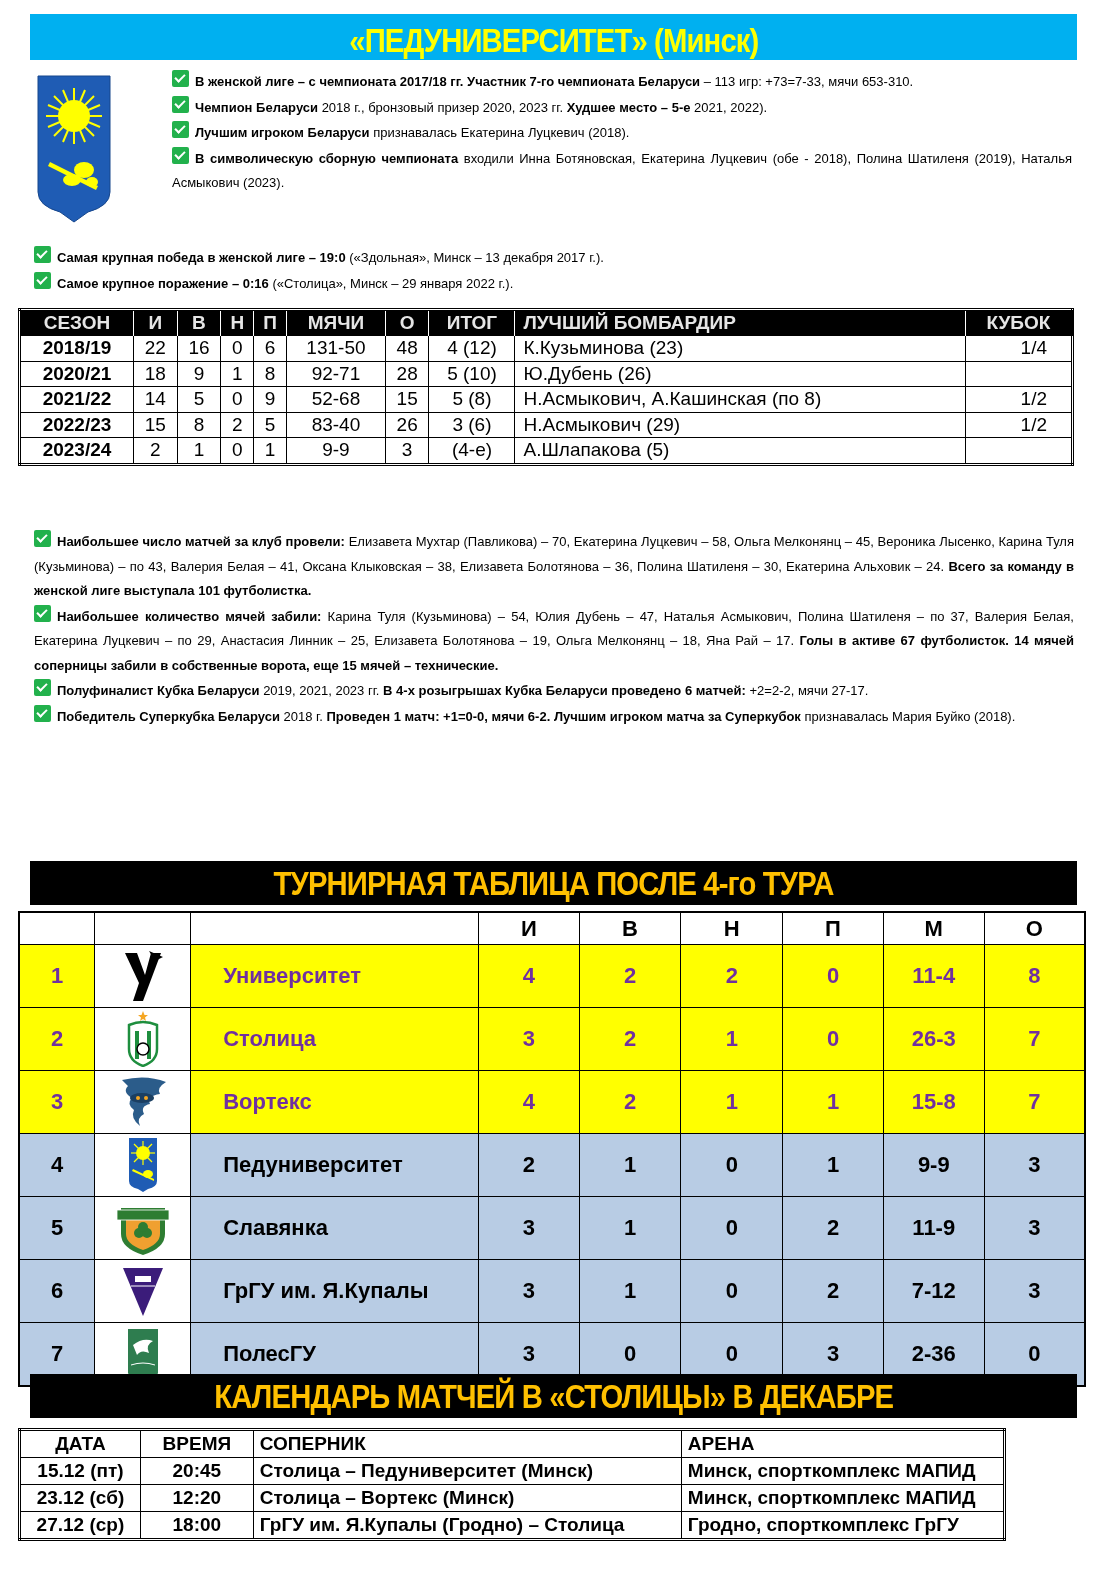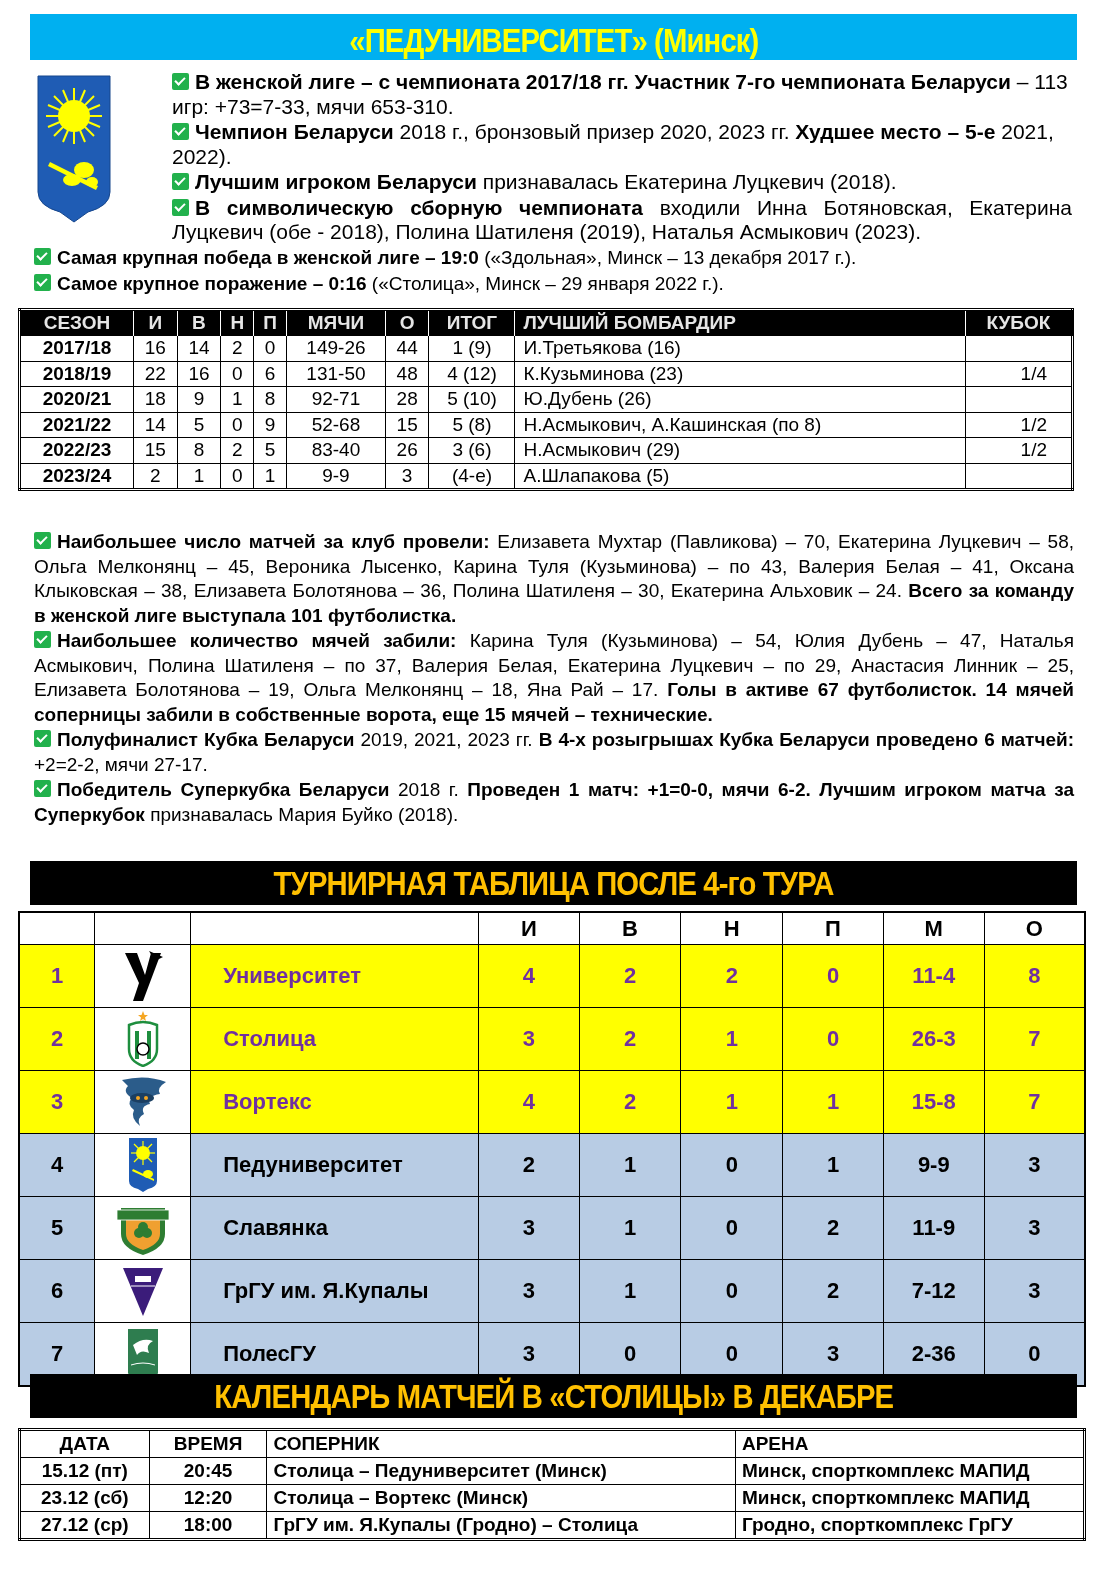--- a/index.html
+++ b/index.html
@@ -1,42 +1,42 @@
 <!DOCTYPE html>
 <html><head>
 <meta charset="utf-8">
 <style>
   html,body{margin:0;padding:0;background:#fff;}
   body{width:1109px;height:1575px;position:relative;font-family:"Liberation Sans",sans-serif;color:#000;overflow:hidden;}
   .title-bar{position:absolute;left:30px;top:14px;width:1047px;height:46px;background:#00b0f0;display:flex;align-items:flex-end;justify-content:center;}
   .title-bar span{color:#ffff00;font-weight:bold;font-size:34px;letter-spacing:-1px;transform:scaleX(0.86);white-space:nowrap;}
   .crest{position:absolute;left:36px;top:74px;width:76px;height:150px;}
-  .bullets-top{position:absolute;left:172px;top:70px;width:900px;font-size:21px;line-height:24.5px;}
-  .bullets-full{position:absolute;left:34px;width:1040px;font-size:19px;line-height:24.5px;text-align:justify;}
+  .bullets-top{position:absolute;left:172px;top:70px;width:900px;font-size:13px;line-height:24.5px;}
+  .bullets-full{position:absolute;left:34px;width:1040px;font-size:13px;line-height:24.5px;text-align:justify;}
   .para{margin:0 0 1px 0;}
   .chk{display:inline-block;width:17px;height:17px;background:#22b14c;border-radius:2px;vertical-align:-1px;margin-right:6px;position:relative;}
   .chk::after{content:"";position:absolute;left:5px;top:2px;width:4px;height:8px;border:solid #fff;border-width:0 2.5px 2.5px 0;transform:rotate(45deg);}
   b{font-weight:bold;}
   .season-table{position:absolute;left:18px;top:308px;width:1056px;border-collapse:collapse;font-size:19px;border:3px double #000;}
   .season-table th{background:#000;color:#e5e5e5;font-weight:bold;height:24px;padding:0 4px;border-right:1px solid #fff;}
   .season-table td{height:24.5px;padding:0 4px;border:1px solid #000;text-align:center;}
   .season-table td.season{font-weight:bold;}
   .season-table td.scorer,.season-table th.scorer{text-align:left;padding-left:8px;}
   .season-table td.cup{text-align:right;padding-right:24px;}
   .section-bar{position:absolute;left:30px;width:1047px;height:44px;background:#000;display:flex;align-items:center;justify-content:center;}
   .section-bar span{color:#ffc000;font-weight:bold;font-size:34px;letter-spacing:-1px;transform:scaleX(0.86);white-space:nowrap;}
   .standings{position:absolute;left:18px;top:911px;width:1068px;border-collapse:collapse;font-size:22px;font-weight:bold;border:2px solid #000;}
   .standings th{background:#fff;height:29px;border:1px solid #000;text-align:center;font-size:22px;}
   .standings td{height:60px;border:1px solid #000;text-align:center;}
   .standings tr.top td{background:#ffff00;color:#7030a0;}
   .standings tr.rest td{background:#b8cce4;color:#000;}
   .standings td.logo{background:#fff !important;}
   .standings td.team{text-align:left;padding-left:32px;}
   .logo svg{display:block;margin:auto;}
-  .calendar{position:absolute;left:18px;top:1428px;width:1068px;border-collapse:collapse;font-size:19px;font-weight:bold;border:3px double #000;}
+  .calendar{position:absolute;left:18px;top:1428px;width:988px;border-collapse:collapse;font-size:19px;font-weight:bold;border:3px double #000;}
   .calendar th,.calendar td{height:26px;border:1px solid #000;padding:0 6px;}
   .calendar th{text-align:center;}
   .calendar th.left,.calendar td.left{text-align:left;margin-left:48px;}
   .calendar td.center{text-align:center;}
 </style>
 </head>
 <body>
 
 <div class="title-bar">
   <span>«ПЕДУНИВЕРСИТЕТ» (Минск)</span>
@@ -86,32 +86,20 @@
       <th>Н</th>
       <th>П</th>
       <th>МЯЧИ</th>
       <th>О</th>
       <th>ИТОГ</th>
       <th class="scorer">ЛУЧШИЙ БОМБАРДИР</th>
       <th>КУБОК</th>
     </tr>
   </thead>
   <tbody id="season-body">
-      <tr>
-        <td class="season">2017/18</td>
-        <td>16</td>
-        <td>14</td>
-        <td>2</td>
-        <td>0</td>
-        <td>149-26</td>
-        <td>44</td>
-        <td>1 (9)</td>
-        <td class="scorer">И.Третьякова (16)</td>
-        <td class="cup"></td>
-      </tr>
       <tr>
         <td class="season">2018/19</td>
         <td>22</td>
         <td>16</td>
         <td>0</td>
         <td>6</td>
         <td>131-50</td>
         <td>48</td>
         <td>4 (12)</td>
         <td class="scorer">К.Кузьминова (23)</td>

